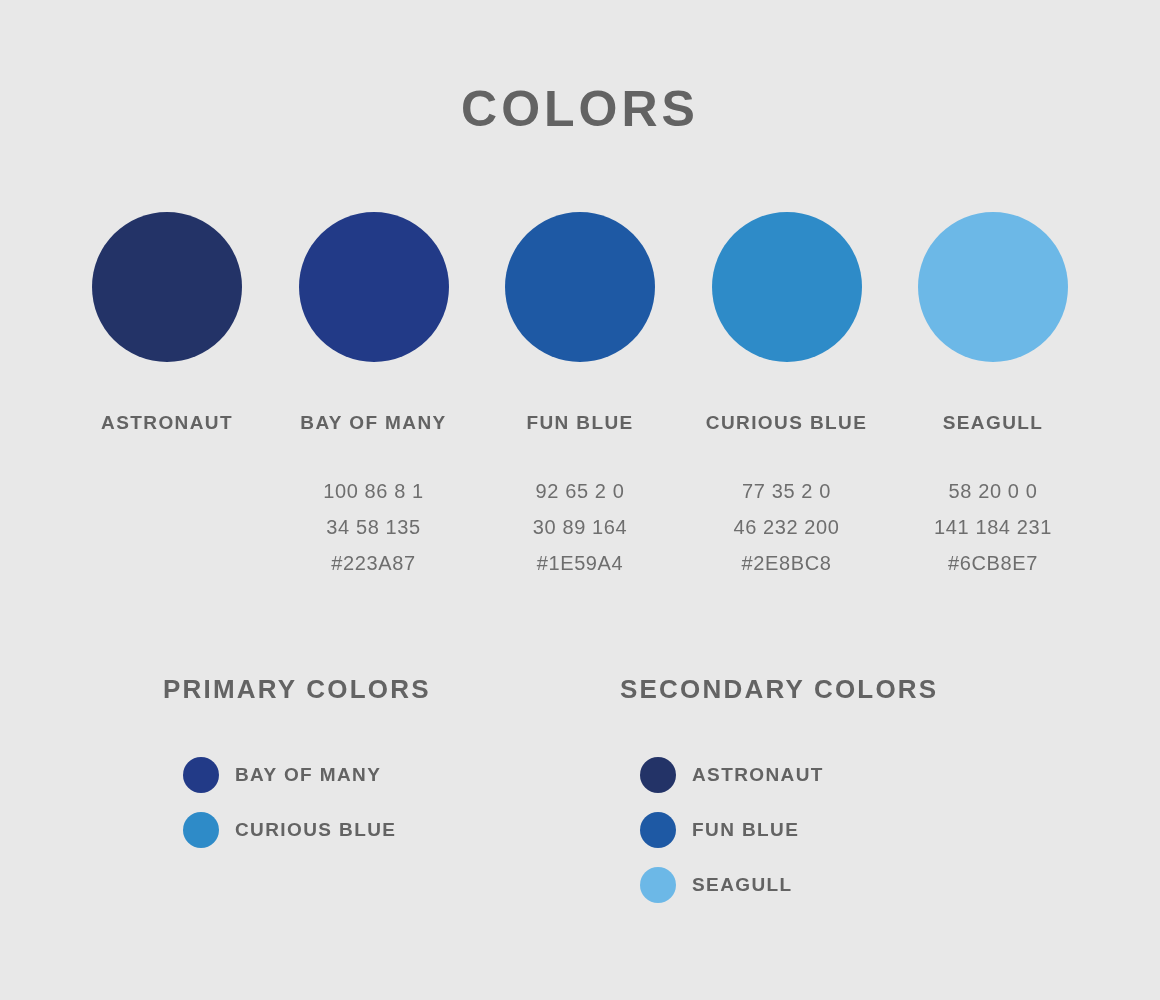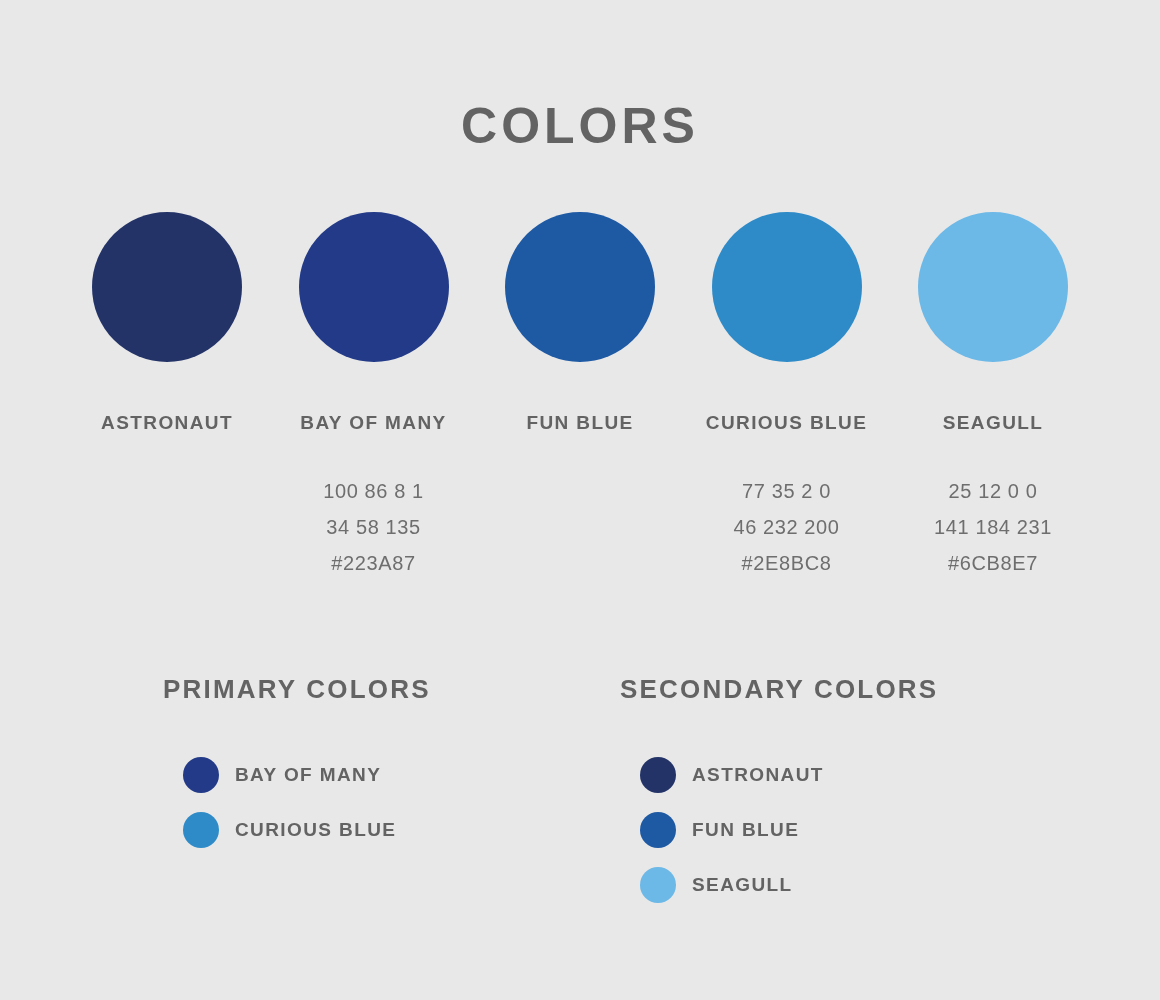--- a/index.html
+++ b/index.html
@@ -12,21 +12,21 @@
     height: 1000px;
     background: #e8e8e8;
     font-family: "Liberation Sans", sans-serif;
     overflow: hidden;
     position: relative;
   }
 
   
   .page-title {
     position: absolute;
-    top: 96px;
+    top: 79px;
     left: 0;
     width: 1160px;
     text-align: center;
     font-size: 50px;
     font-weight: bold;
     letter-spacing: 4px;
     color: #636363;
     line-height: 60px;
   }
 
@@ -138,37 +138,42 @@
     <div class="swatch-values">
       <div>100 86 8 1</div>
       <div>34 58 135</div>
       <div>#223A87</div>
     </div>
   </div>
 
   <div class="swatch-col">
     <div class="swatch-disc" style="background-color: rgb(30, 89, 164);"></div>
     <div class="swatch-name">FUN BLUE</div>
+    <div class="swatch-values">
+      <div>92 65 2 0</div>
+      <div>30 89 164</div>
+      <div>#1E59A4</div>
+    </div>
   </div>
 
   <div class="swatch-col">
     <div class="swatch-disc" style="background-color: rgb(46, 139, 200);"></div>
     <div class="swatch-name">CURIOUS BLUE</div>
     <div class="swatch-values">
       <div>77 35 2 0</div>
       <div>46 232 200</div>
       <div>#2E8BC8</div>
     </div>
   </div>
 
   <div class="swatch-col">
     <div class="swatch-disc" style="background-color: rgb(108, 184, 231);"></div>
     <div class="swatch-name">SEAGULL</div>
     <div class="swatch-values">
-      <div>25 12 0 0</div>
+      <div>58 20 0 0</div>
       <div>141 184 231</div>
       <div>#6CB8E7</div>
     </div>
   </div>
 
 </div>
 
 <div class="groups">
 
   <div class="group group-primary">

